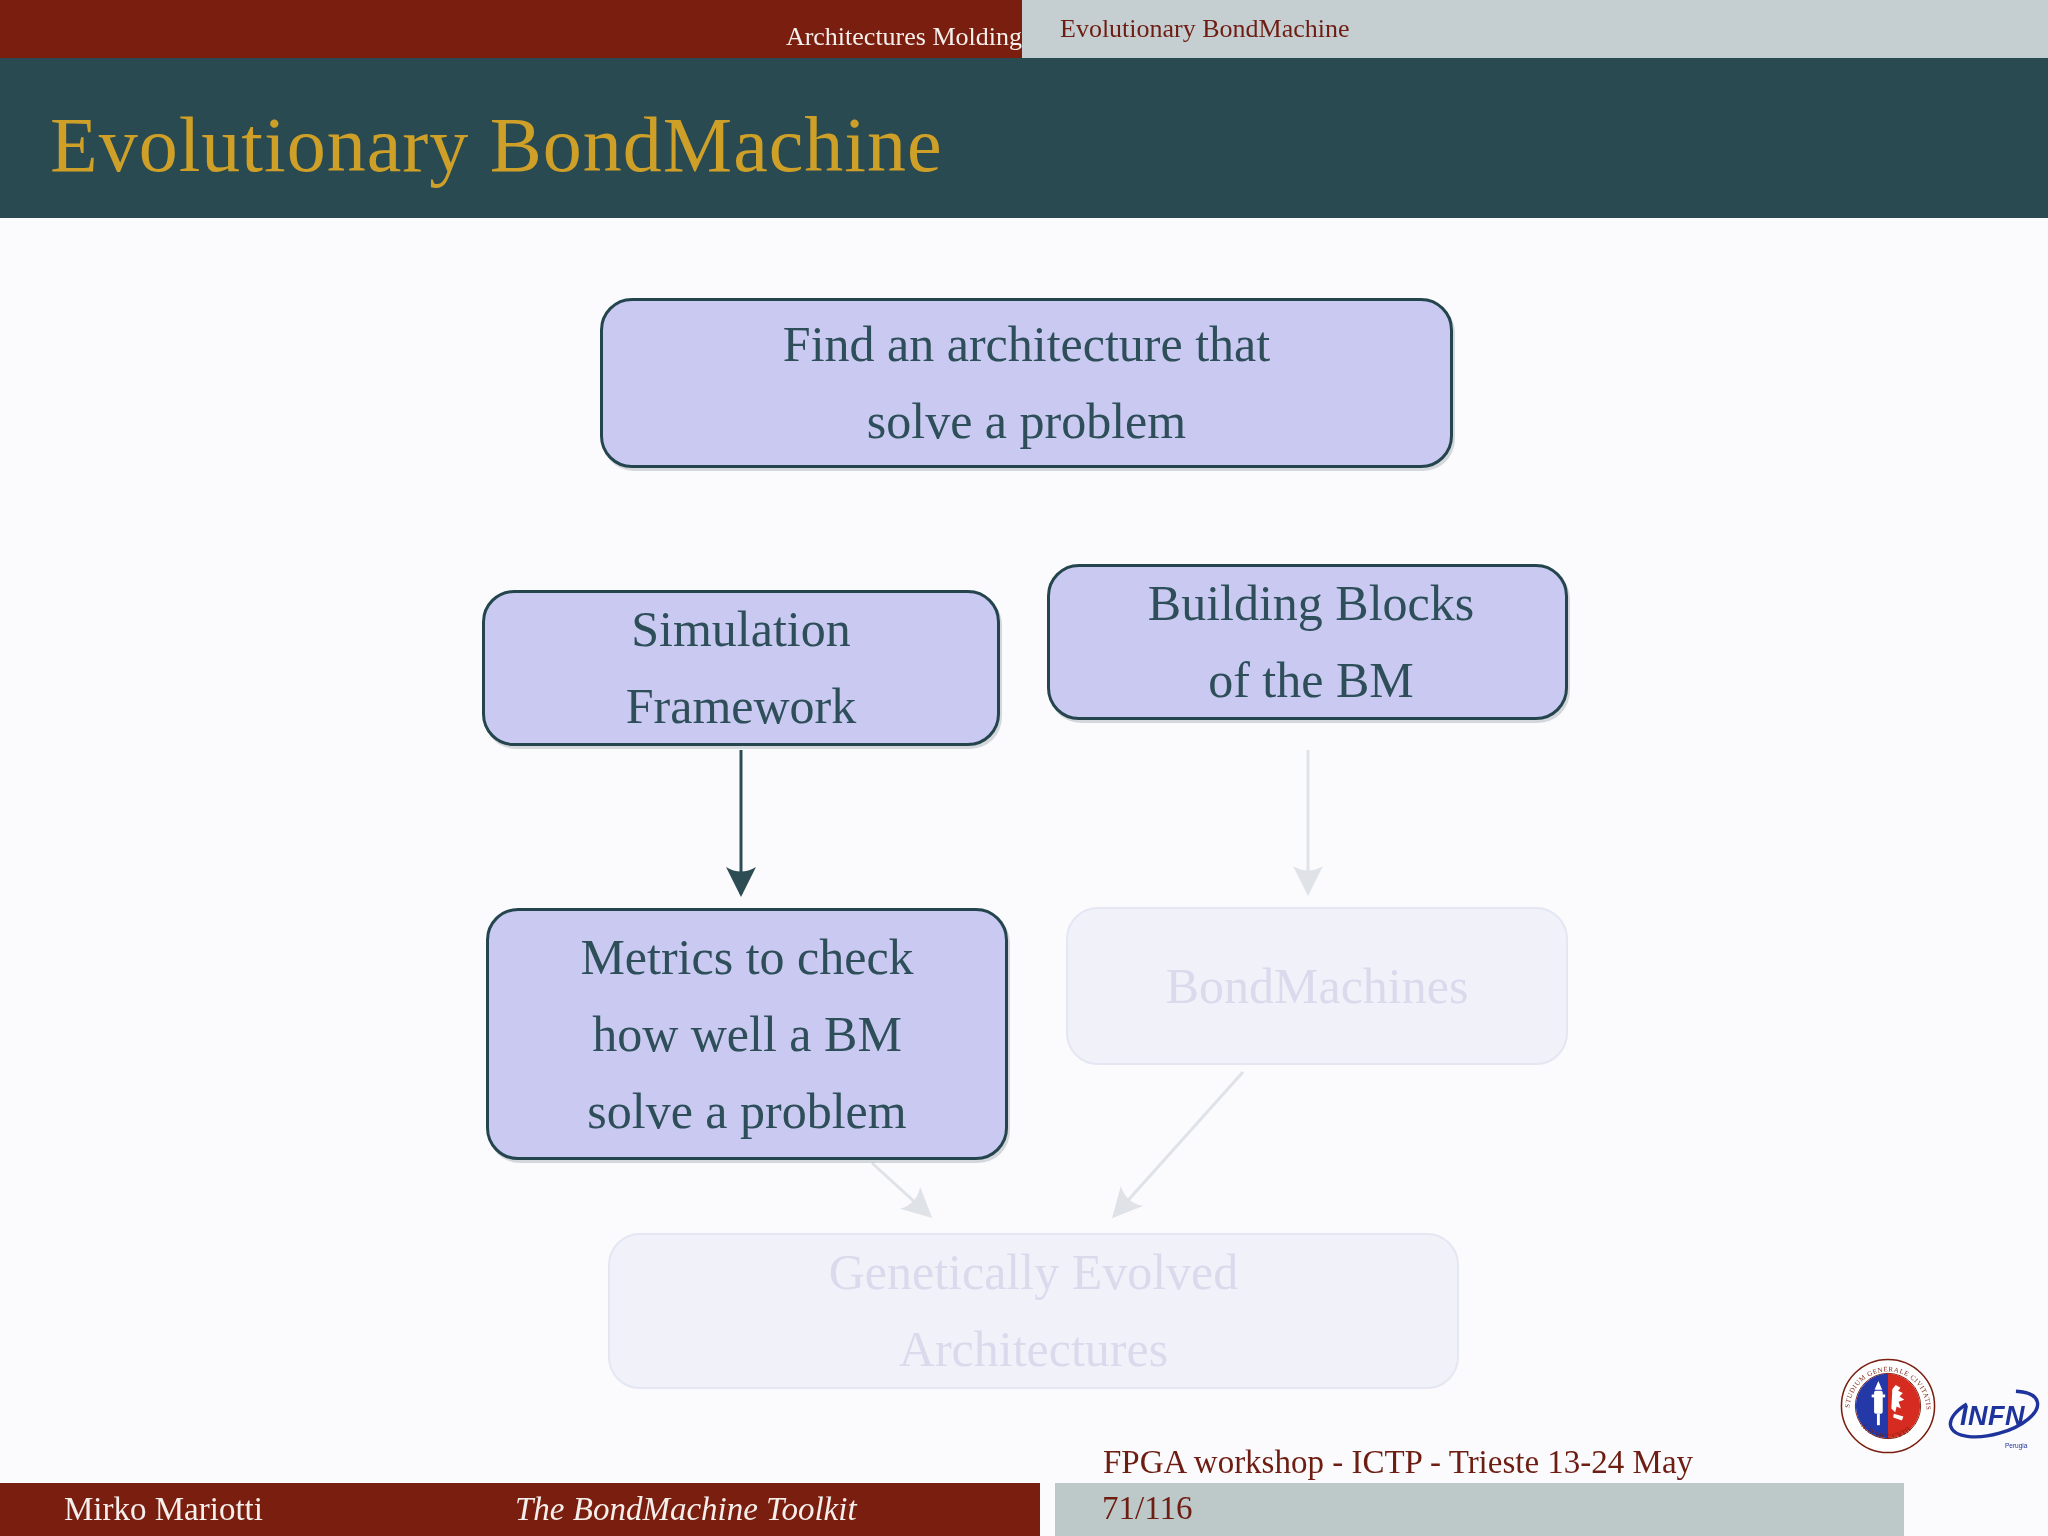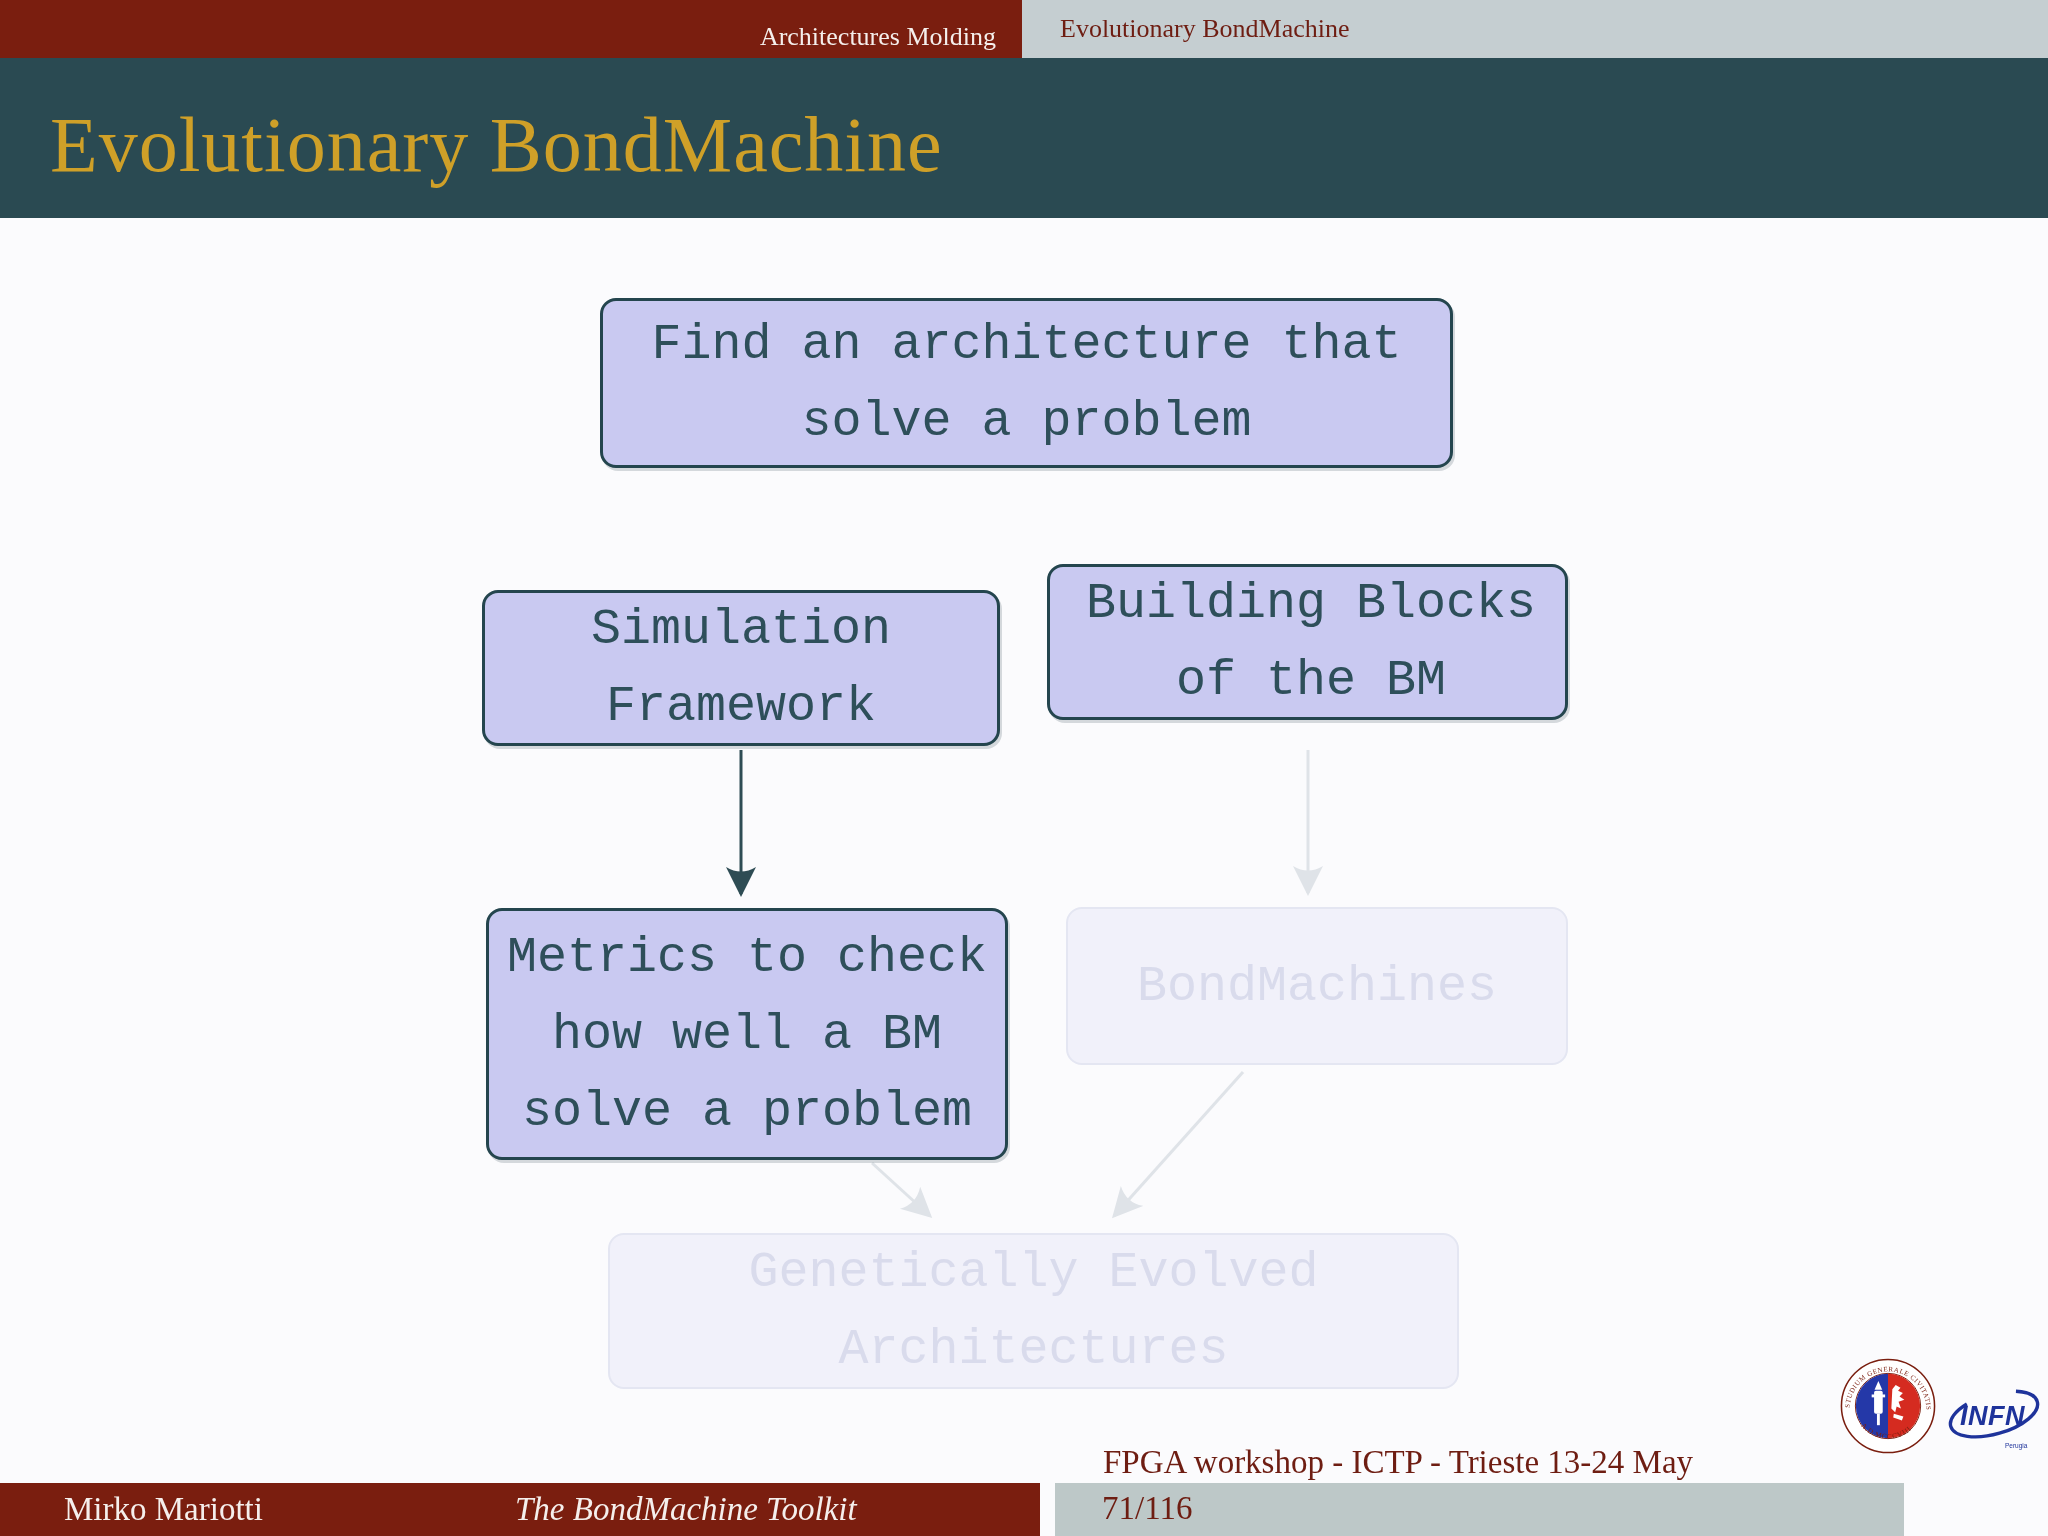--- a/index.html
+++ b/index.html
@@ -7,45 +7,44 @@
     width:2048px;height:1536px;position:relative;overflow:hidden;
     background:#fbfbfd;
     font-family:"Liberation Serif","DejaVu Serif",serif;
   }
   .abs{position:absolute;}
 
   
   .topbar-left{
     left:0;top:0;width:1022px;height:74px;background:#7a1e0f;
     display:flex;align-items:center;justify-content:flex-end;
-    padding-right:26px;box-sizing:border-box;
+    box-sizing:border-box;
   }
   .topbar-left span{color:#f5efec;font-size:26px;}
   .topbar-right{
     left:1022px;top:0;width:1026px;height:58px;background:#c5ced1;
     display:flex;align-items:center;padding-left:38px;box-sizing:border-box;
   }
   .topbar-right span{color:#6e1d12;font-size:26px;}
 
   
   .titleband{
     left:0;top:58px;width:2048px;height:160px;background:#2a4a52;
     display:flex;align-items:center;
   }
   .titleband h1{
     margin:0 0 0 50px;padding-top:14px;
     font-size:78px;font-weight:normal;color:#cfa028;letter-spacing:1px;
   }
 
   
   .fbox{
-    box-sizing:border-box;border-radius:16px;
+    box-sizing:border-box;border-radius:32px;
     display:flex;flex-direction:column;align-items:center;justify-content:center;
     text-align:center;
-    font-family:Liberation Mono, monospace;
   }
   .fbox .bline{font-size:50px;line-height:77px;white-space:nowrap;}
   .fbox.normal{
     background:#c9c9f1;border:3px solid #24454e;color:#2e4f5a;
     box-shadow:2px 3px 0 rgba(40,60,70,0.18);
   }
   .fbox.faded{
     background:#f1f1fa;border:2.5px solid #e4e6f2;color:#d9dbec;
   }
 

